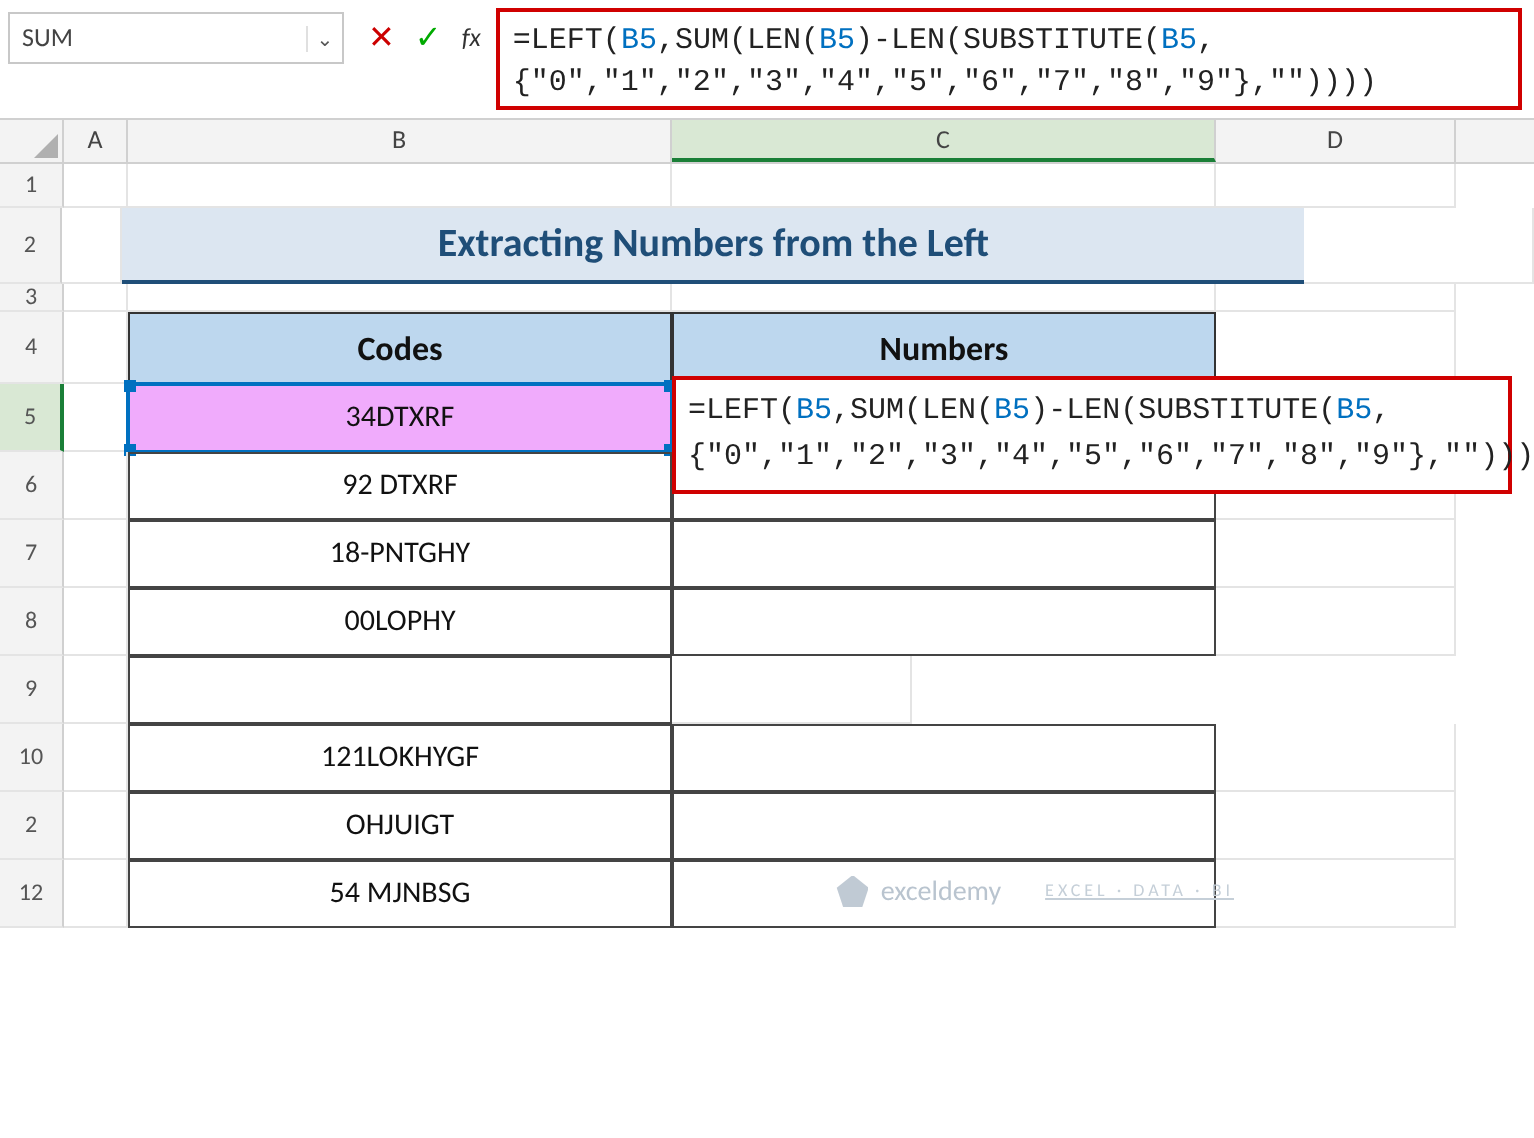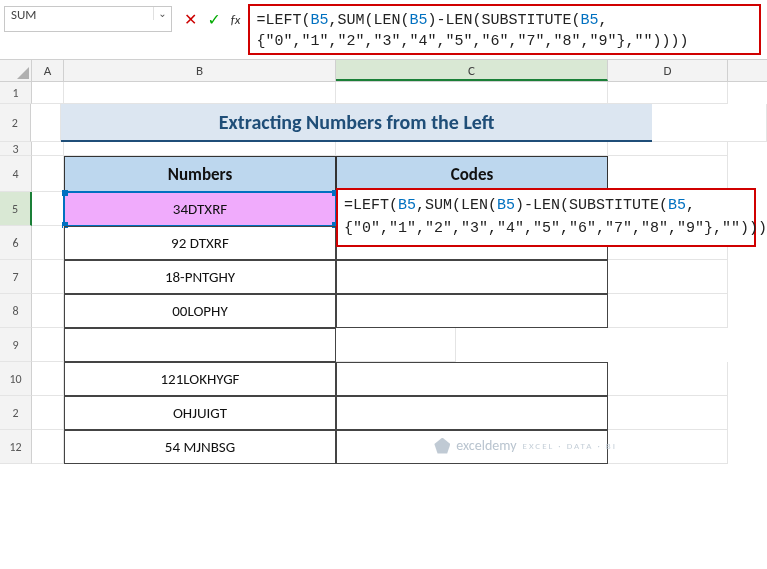--- a/index.html
+++ b/index.html
@@ -15,21 +15,21 @@
     
     .formula-row {
       display: flex;
       align-items: stretch;
       border-bottom: 1px solid #d0d0d0;
       height: 60px;
       padding: 2px 0;
     }
     .name-box-wrap {
       display: flex;
-      align-items: flex-start;
+      align-items: center;
       border: 1px solid #c8c8c8;
       height: 26px;
       margin: 4px 4px 0 4px;
       background: #fff;
       width: 168px;
     }
     .name-box {
       flex: 1;
       padding: 0 6px;
       font-size: 13px;
@@ -214,21 +214,21 @@
       align-items: center;
       gap: 6px;
       z-index: 2;
     }
     .watermark .wm-icon {
       width: 16px; height: 16px;
       background: #b9c4cf;
       clip-path: polygon(50% 0, 100% 40%, 80% 100%, 20% 100%, 0 40%);
       opacity: 0.9;
     }
-    .watermark .sub { font-size: 9px; letter-spacing: 2px; margin-left: 0; color:#c5cfd8;}
+    .watermark .sub { font-size: 9px; letter-spacing: 2px; margin-left: 16px; color:#c5cfd8;text-decoration:underline;}
   </style>
 </head>
 <body>
 
 <div class="formula-row">
   <div class="name-box-wrap">
     <div class="name-box">SUM</div>
     <div class="name-box-dd">⌄</div>
   </div>
   <div class="fb-controls">
@@ -268,22 +268,22 @@
     <div class="rh">3</div>
     <div class="cell cell-A"></div>
     <div class="cell cell-B"></div>
     <div class="cell cell-C"></div>
     <div class="cell cell-D"></div>
   </div>
 
   <div class="row row-4">
     <div class="rh">4</div>
     <div class="cell cell-A"></div>
+    <div class="cell cell-B hdr">Codes</div>
     <div class="cell cell-C hdr">Numbers</div>
-    <div class="cell cell-B hdr">Codes</div>
     <div class="cell cell-D"></div>
   </div>
 
   <div class="row row-5">
     <div class="rh rh-active">5</div>
     <div class="cell cell-A"></div>
     <div class="cell cell-B data-b sel-b5">
         <span>34DTXRF</span>
         <span class="h1"></span>
         <span class="h2"></span>

